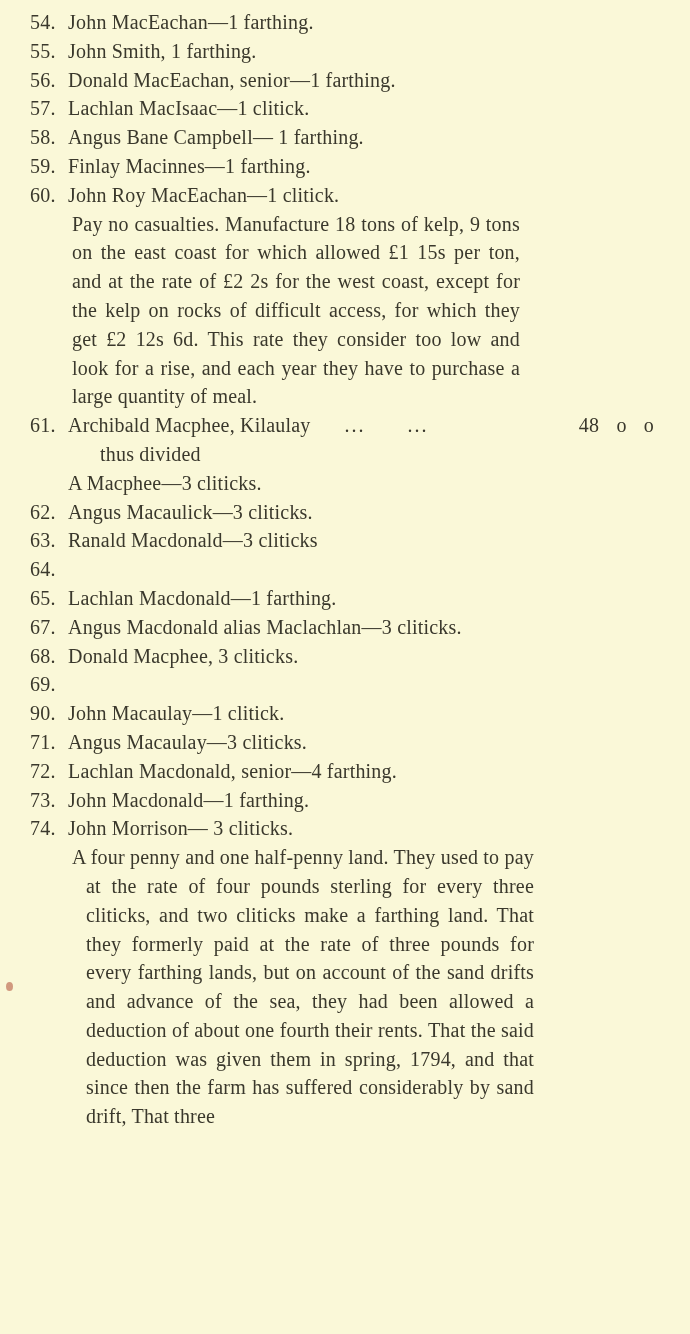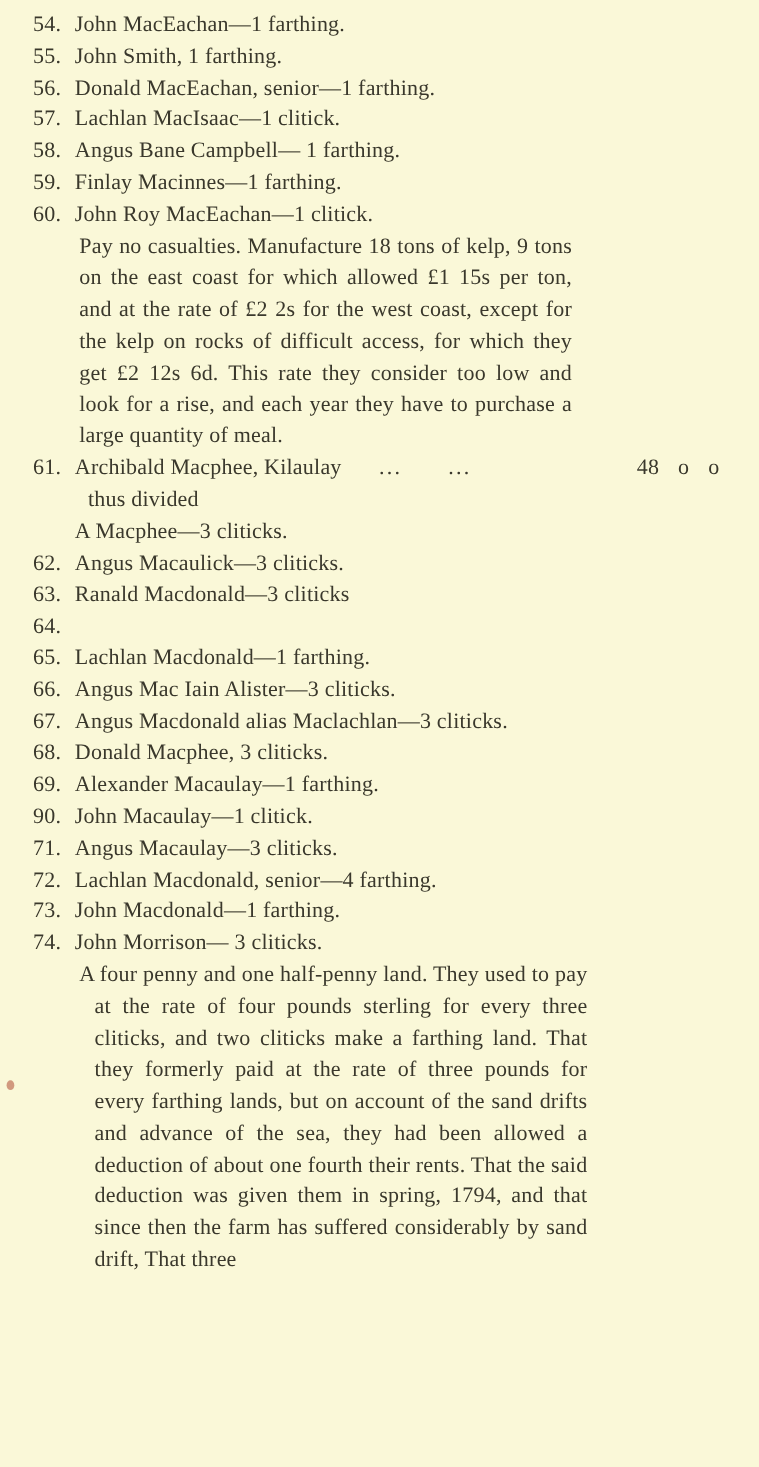--- a/index.html
+++ b/index.html
@@ -14,21 +14,21 @@
     letter-spacing:.2px;
   }
   .page{position:relative;box-sizing:border-box;width:667px;height:1334px;padding:8px 0 0 30px;}
   .row{display:flex;align-items:baseline;width:630px;}
   .num{flex:0 0 38px;}
   .txt{flex:0 1 auto;white-space:nowrap;}
   .row61 .leader{white-space:pre;margin-left:34px;letter-spacing:2px;}
   .row61 .amount{margin-left:auto;margin-right:6px;word-spacing:12px;white-space:nowrap;}
   .note{width:448px;margin:0 0 0 42px;text-align:justify;}
   .note2{text-indent:-14px;padding-left:14px;}
-  .cont{margin-left:50px;}
+  .cont{margin-left:70px;}
   .subitem{margin-left:38px;}
   .artifact{position:absolute;left:6px;top:982px;width:7px;height:9px;border-radius:50%;opacity:.6;}
 </style>
 </head>
 <body>
 
 <div class="page">
 
   <section class="list">
       <div class="row">
@@ -82,34 +82,29 @@
     <span class="txt">Ranald Macdonald—3 cliticks</span>
   </div>
       <div class="row">
     <span class="num">64.</span>
   </div>
       <div class="row">
     <span class="num">65.</span>
     <span class="txt">Lachlan Macdonald—1 farthing.</span>
   </div>
       <div class="row">
-    <span class="num">66.</span>
-    <span class="txt">Angus Mac Iain Alister—3 cliticks.</span>
-  </div>
-      <div class="row">
     <span class="num">67.</span>
     <span class="txt">Angus Macdonald alias Maclachlan—3 cliticks.</span>
   </div>
       <div class="row">
     <span class="num">68.</span>
     <span class="txt">Donald Macphee, 3 cliticks.</span>
   </div>
       <div class="row">
     <span class="num">69.</span>
-    <span class="txt">Alexander Macaulay—1 farthing.</span>
   </div>
       <div class="row">
     <span class="num">90.</span>
     <span class="txt">John Macaulay—1 clitick.</span>
   </div>
       <div class="row">
     <span class="num">71.</span>
     <span class="txt">Angus Macaulay—3 cliticks.</span>
   </div>
       <div class="row">

